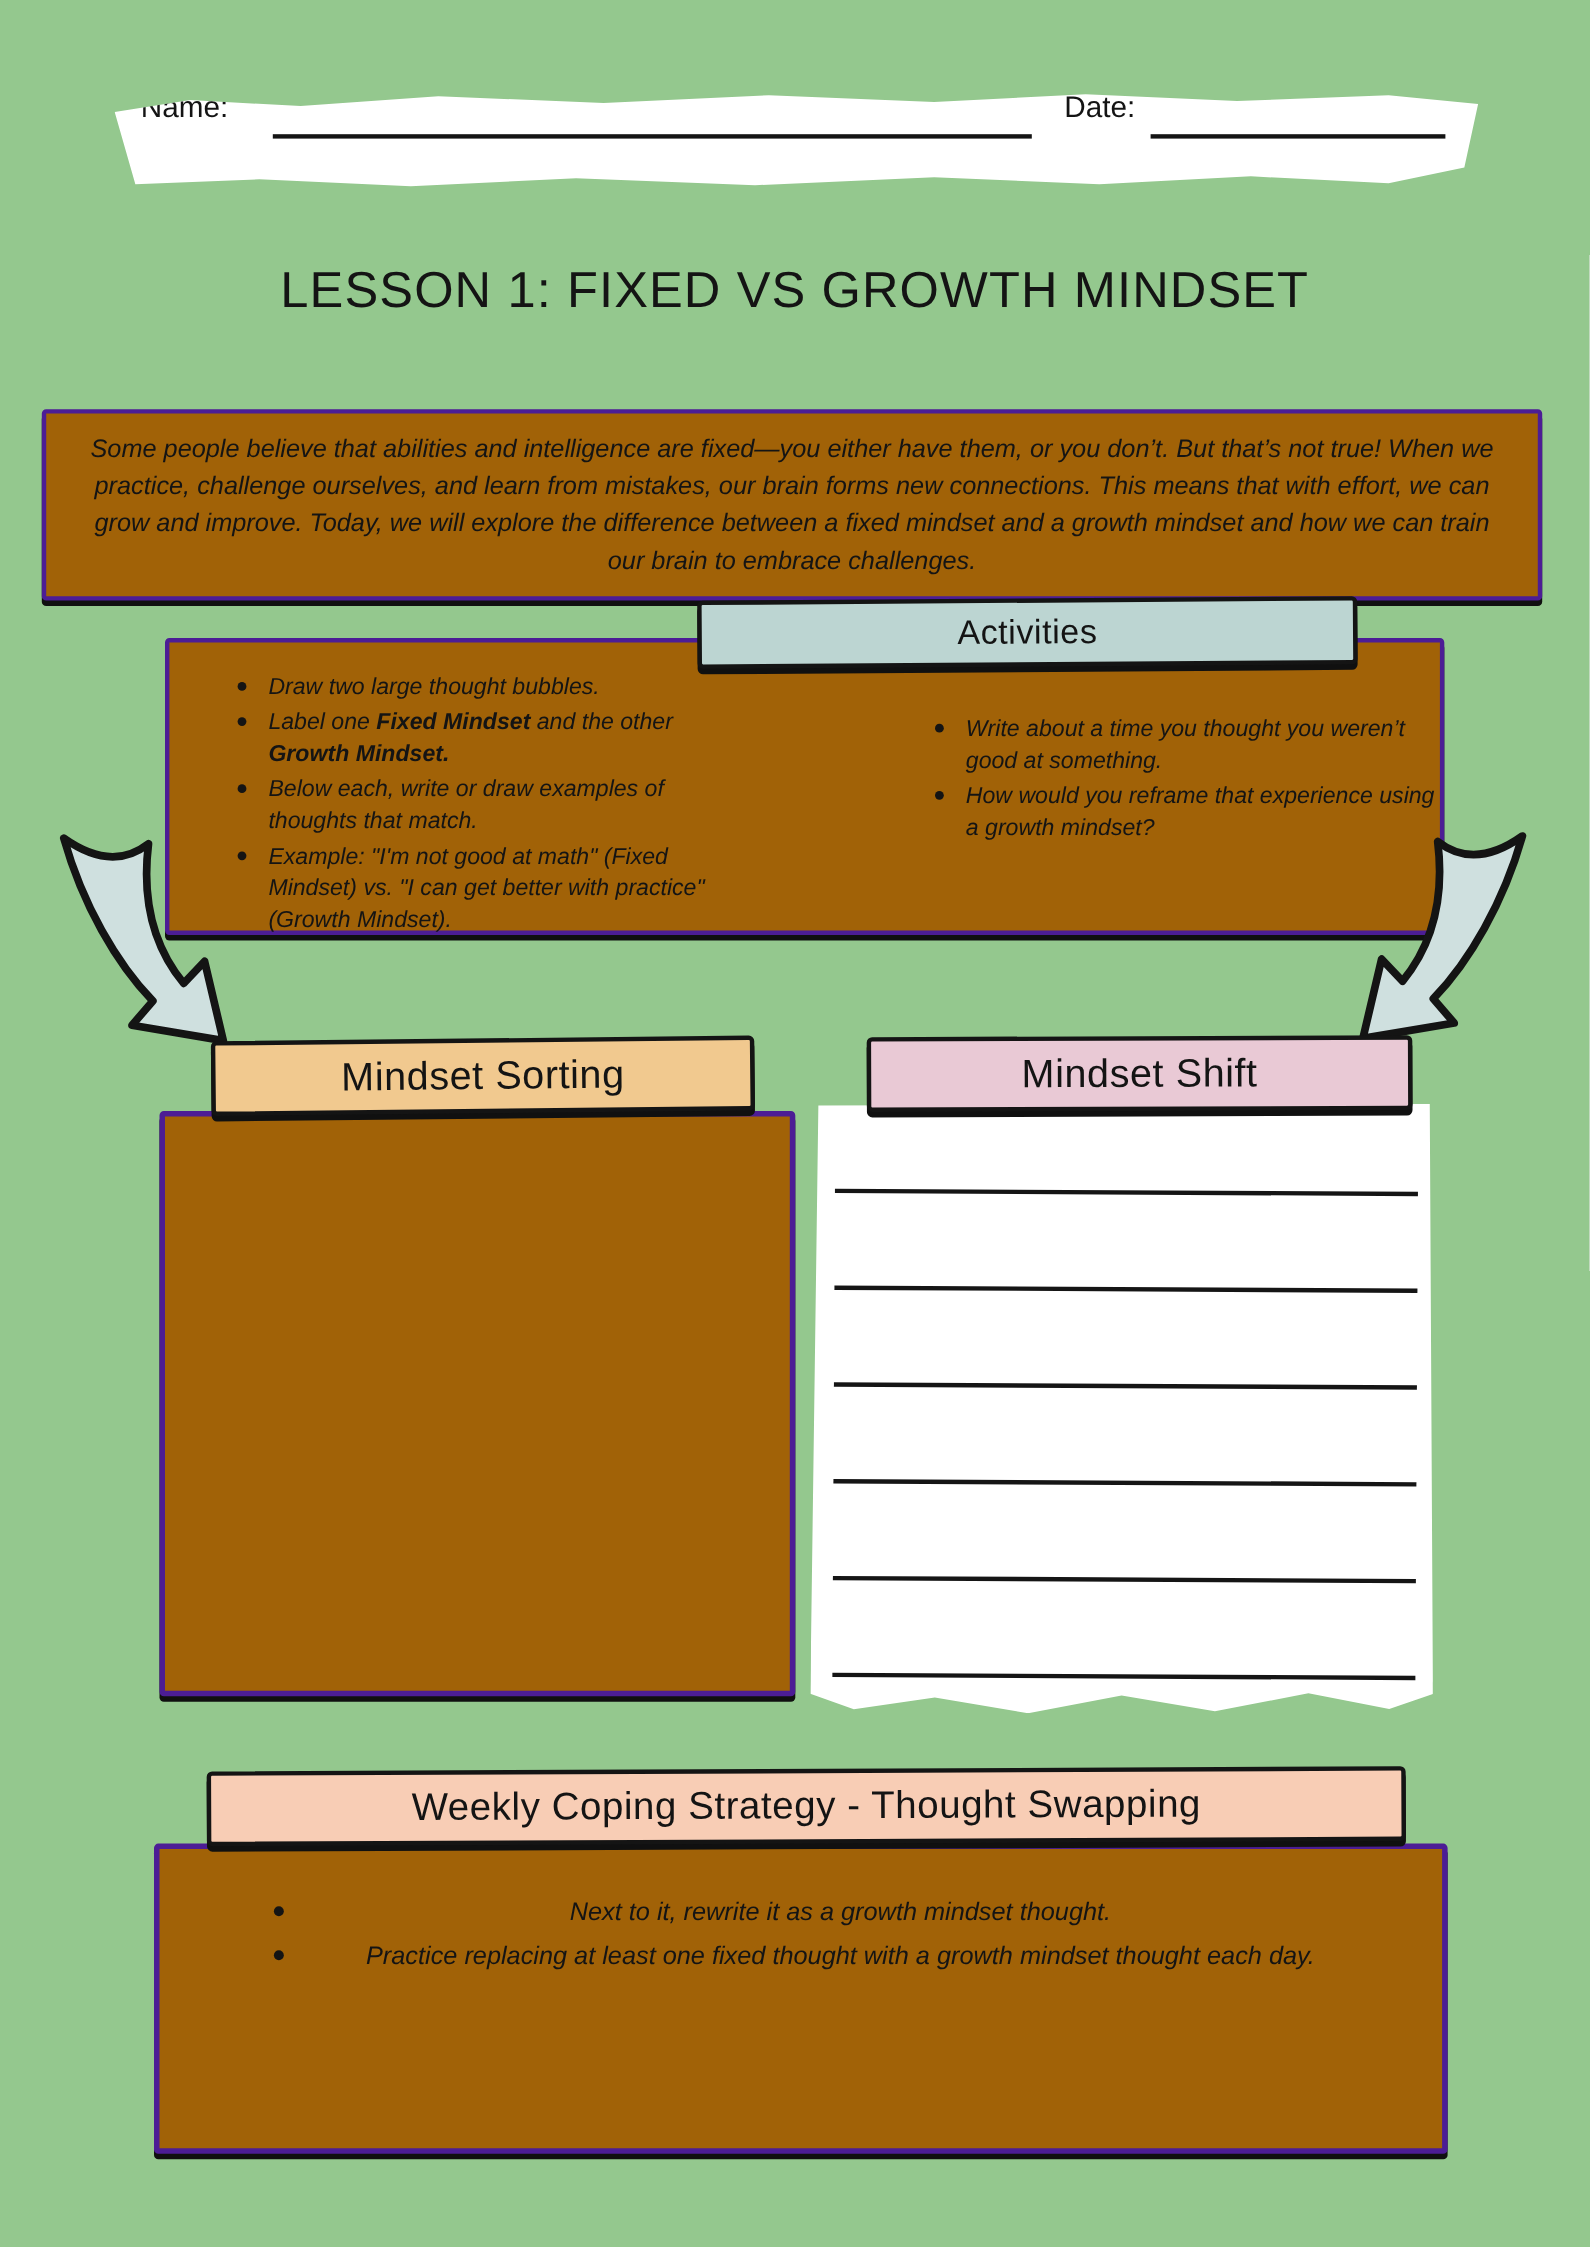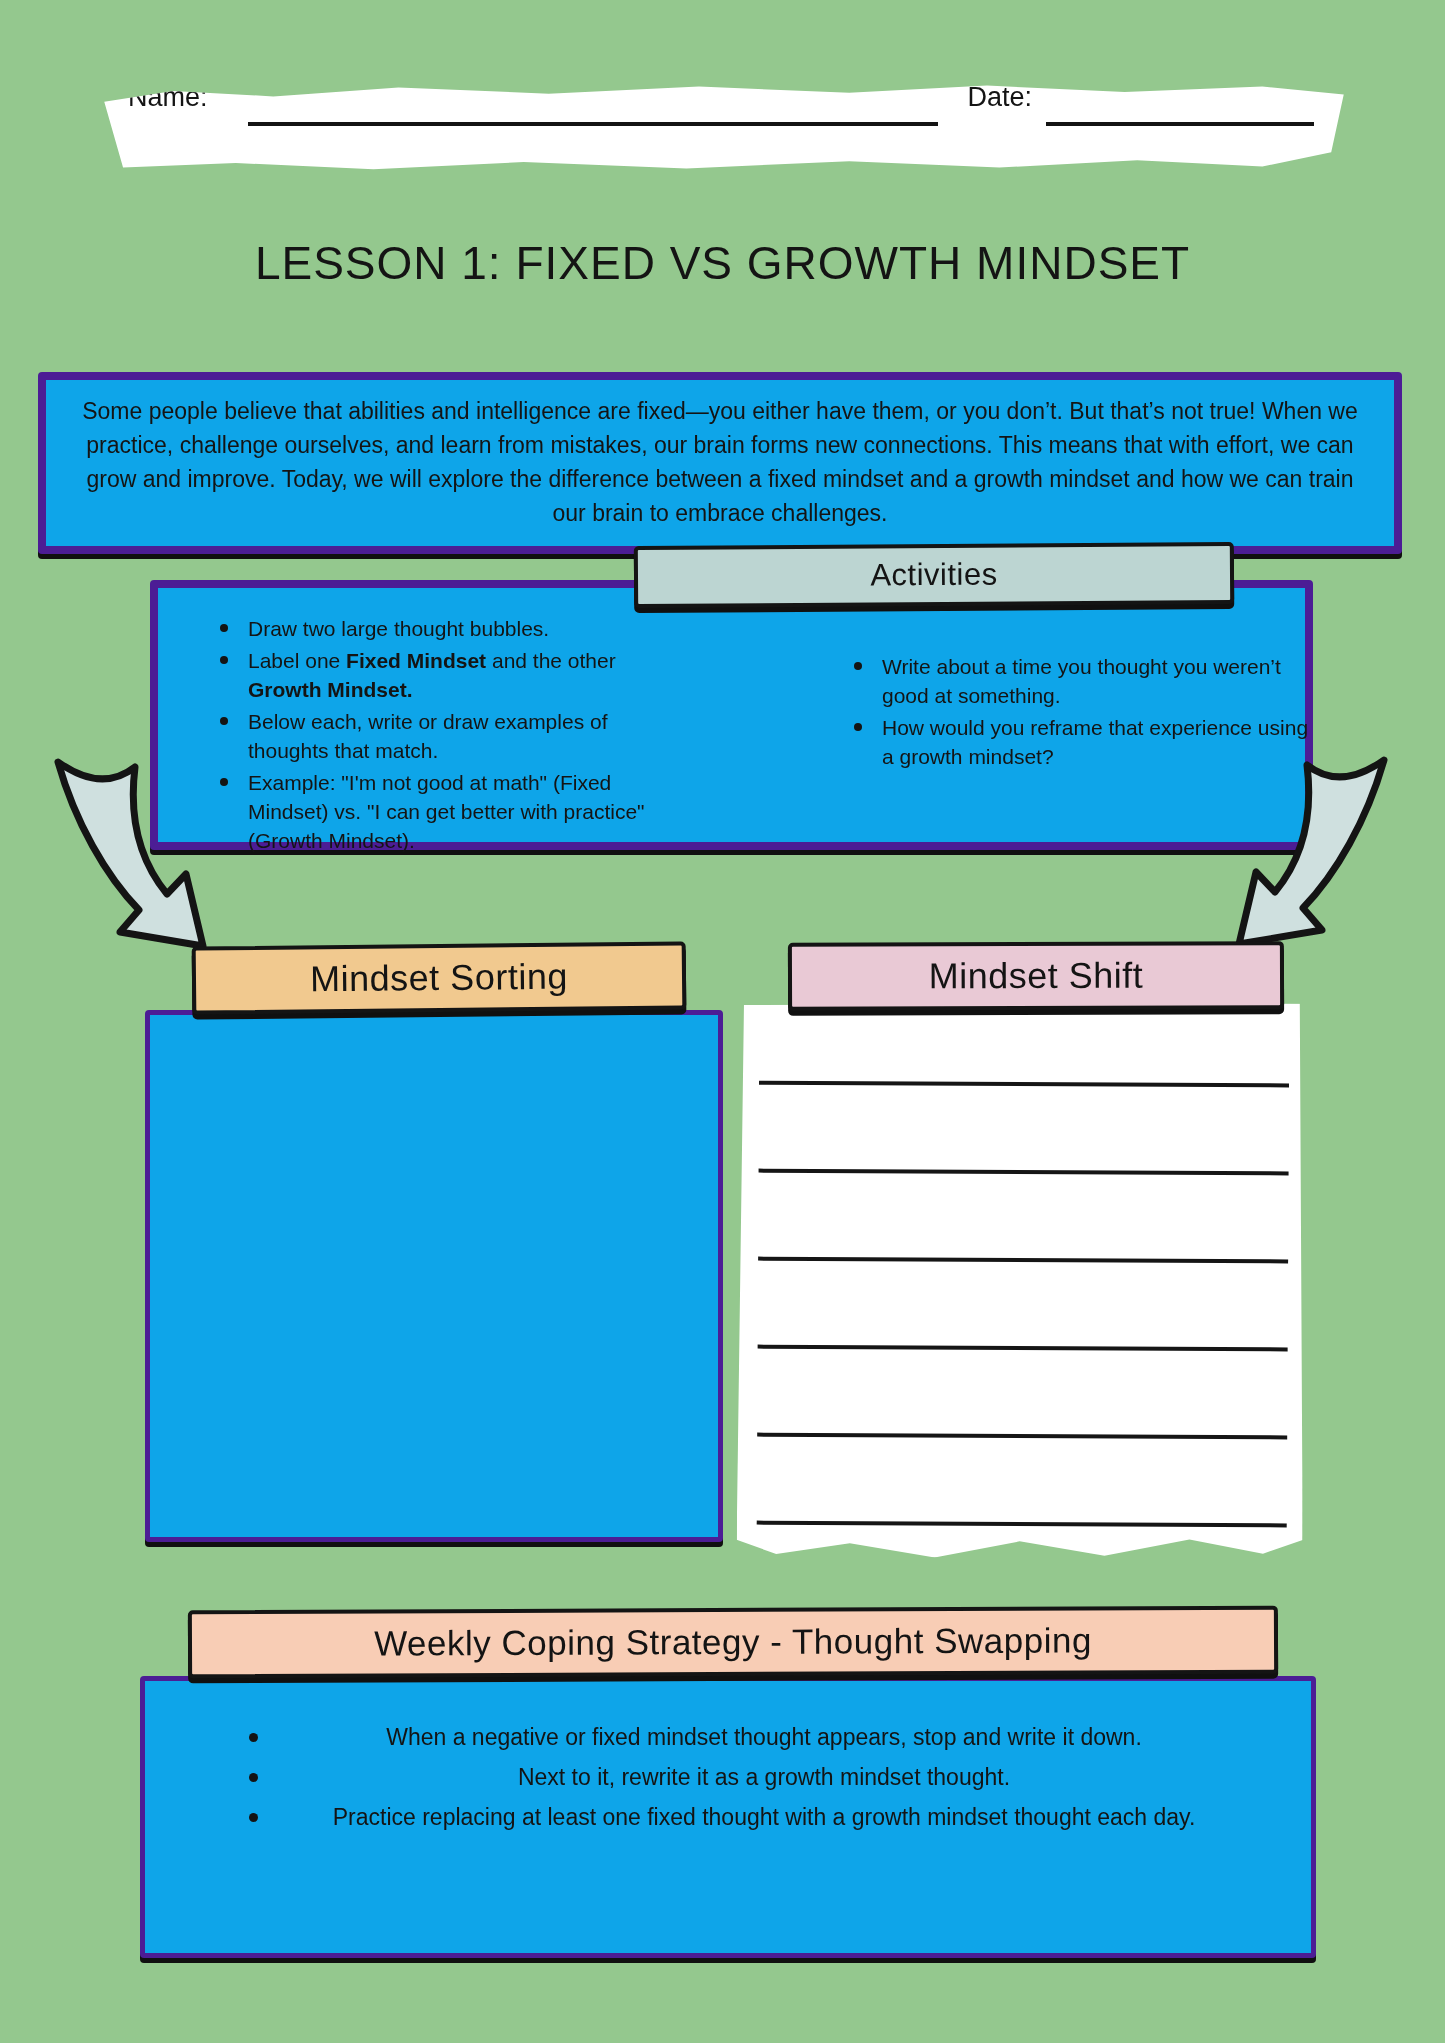--- a/index.html
+++ b/index.html
@@ -11,22 +11,22 @@
   .name-strip{position:absolute;left:98px;top:82px;width:1252px;height:90px;background:#fff;
     display:flex;box-sizing:border-box;padding:0 30px;font-size:27px;z-index:2;
     clip-path:polygon(0.5% 22%,6% 10%,14% 16%,24% 6%,36% 13%,48% 5%,60% 12%,71% 4%,82% 11%,93% 5%,99.5% 14%,98.5% 78%,93% 94%,83% 87%,72% 95%,60% 88%,47% 96%,34% 89%,22% 97%,11% 90%,2% 95%);}
   .fill-line{border-bottom:4px solid #141414;height:30px;margin-top:10px;}
   .name-line{width:690px;margin-left:40px;margin-right:30px;}
   .date-line{width:268px;margin-left:14px;}
 
   .title{position:absolute;left:0;top:236px;width:100%;text-align:center;font-size:46px;
          letter-spacing:1px;font-weight:400;z-index:2;}
 
-  .panel{position:absolute;background:#0ea5e9;border:8px solid #4c1d95;border-radius:4px;
-         box-shadow:0 5px 0 #101010;box-sizing:border-box;z-index:2;}
+  .panel{position:absolute;background:#a16207;border:4px solid #4c1d95;border-radius:4px;
+         box-shadow:0 5px 0 #101010;box-sizing:border-box;z-index:2;font-style:italic;}
   .tab{position:absolute;display:flex;align-items:center;justify-content:center;
        border:4px solid #141414;border-radius:5px;box-shadow:0 5px 0 #101010;
        box-sizing:border-box;z-index:3;letter-spacing:0.5px;}
 
   .intro-box{left:38px;top:372px;width:1364px;padding:14px 26px 16px;font-size:23px;
              line-height:34px;text-align:center;}
 
   .tab-activities{left:634px;top:544px;width:600px;height:62px;font-size:31px;
                   background:var(--activities-teal,#bcd5d2);transform:rotate(-0.4deg);}
   .box-activities{left:150px;top:580px;width:1163px;height:270px;}
@@ -129,19 +129,18 @@
       <div class="shift-line"></div>
       <div class="shift-line"></div>
       <div class="shift-line"></div>
     </div>
 
   <div class="tab tab-weekly">
     <span>Weekly Coping Strategy - Thought Swapping</span>
   </div>
   <div class="panel box-weekly">
     <ul class="weekly-list">
-        <li><span>When a negative or fixed mindset thought appears, stop and write it down.</span></li>
         <li><span>Next to it, rewrite it as a growth mindset thought.</span></li>
         <li><span>Practice replacing at least one fixed thought with a growth mindset thought each day.</span></li>
       </ul>
   </div>
 
 </div>
 
 </body></html>

